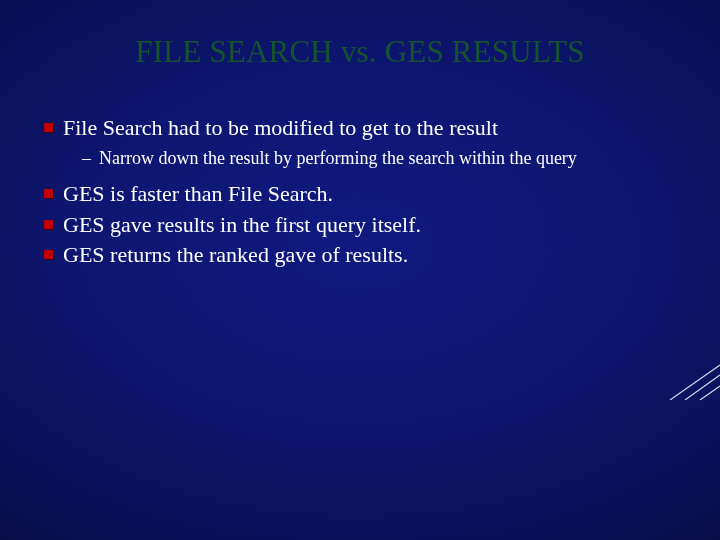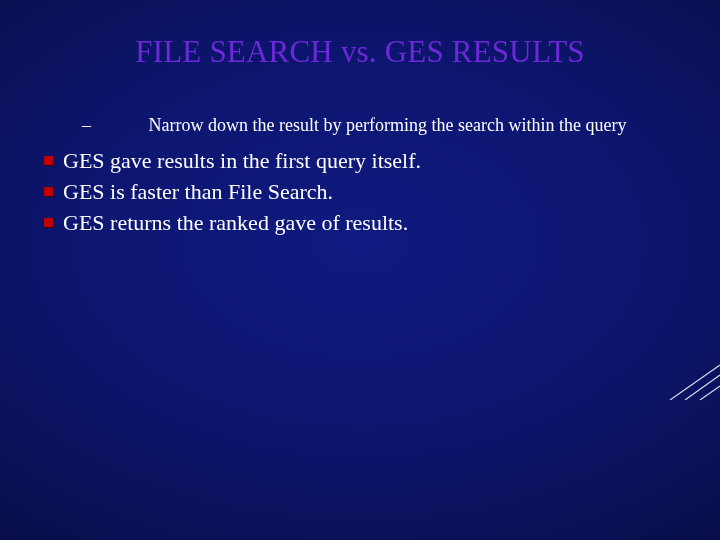--- a/index.html
+++ b/index.html
@@ -14,21 +14,21 @@
     font-family: "Times New Roman", Times, serif;
     color: #ffffff;
     position: relative;
   }
   .slide {
     padding: 34px 44px 0 44px;
   }
   .title {
     text-align: center;
     font-size: 31px;
-    color: #6d28d9;
+    color: #14532d;
     margin: 0 0 44px 0;
     font-weight: normal;
     letter-spacing: 0.2px;
   }
   .l1-item {
     display: flex;
     align-items: flex-start;
     font-size: 22px;
     line-height: 1.3;
     margin: 0 0 4px 0;
@@ -53,51 +53,54 @@
     font-size: 18px;
     line-height: 1.3;
     margin: 4px 0 10px 38px;
   }
   .dash {
     margin: 0 8px 0 0;
     flex: none;
   }
   .l2-text {
     flex: 1;
-    text-align: center;
   }
   .corner-diag {
     position: absolute;
     right: 0;
     bottom: 140px;
     width: 60px;
     height: 40px;
     pointer-events: none;
   }
 </style>
 </head>
 <body>
 
 <div class="slide">
   <h1 class="title">FILE SEARCH vs. GES RESULTS</h1>
 
+  <div class="l1-item">
+    <span class="bullet-sq"></span>
+    <span class="l1-text">File Search had to be modified to get to the result</span>
+  </div>
 
   <div class="l2-item">
     <span class="dash">–</span>
     <span class="l2-text">Narrow down the result by performing the search within the query</span>
   </div>
 
   <div class="l1-item tight">
     <span class="bullet-sq"></span>
-    <span class="l1-text"> GES gave results in the first query itself.</span>
+    <span class="l1-text">GES is faster than File Search.</span>
   </div>
 
   <div class="l1-item tight">
     <span class="bullet-sq"></span>
-    <span class="l1-text">GES is faster than File Search.</span>
+    <span class="l1-text"> GES gave results in the first query itself.</span>
   </div>
 
 
   <div class="l1-item tight">
     <span class="bullet-sq"></span>
     <span class="l1-text">GES returns the ranked gave of results.</span>
   </div>
 
 </div>
 

